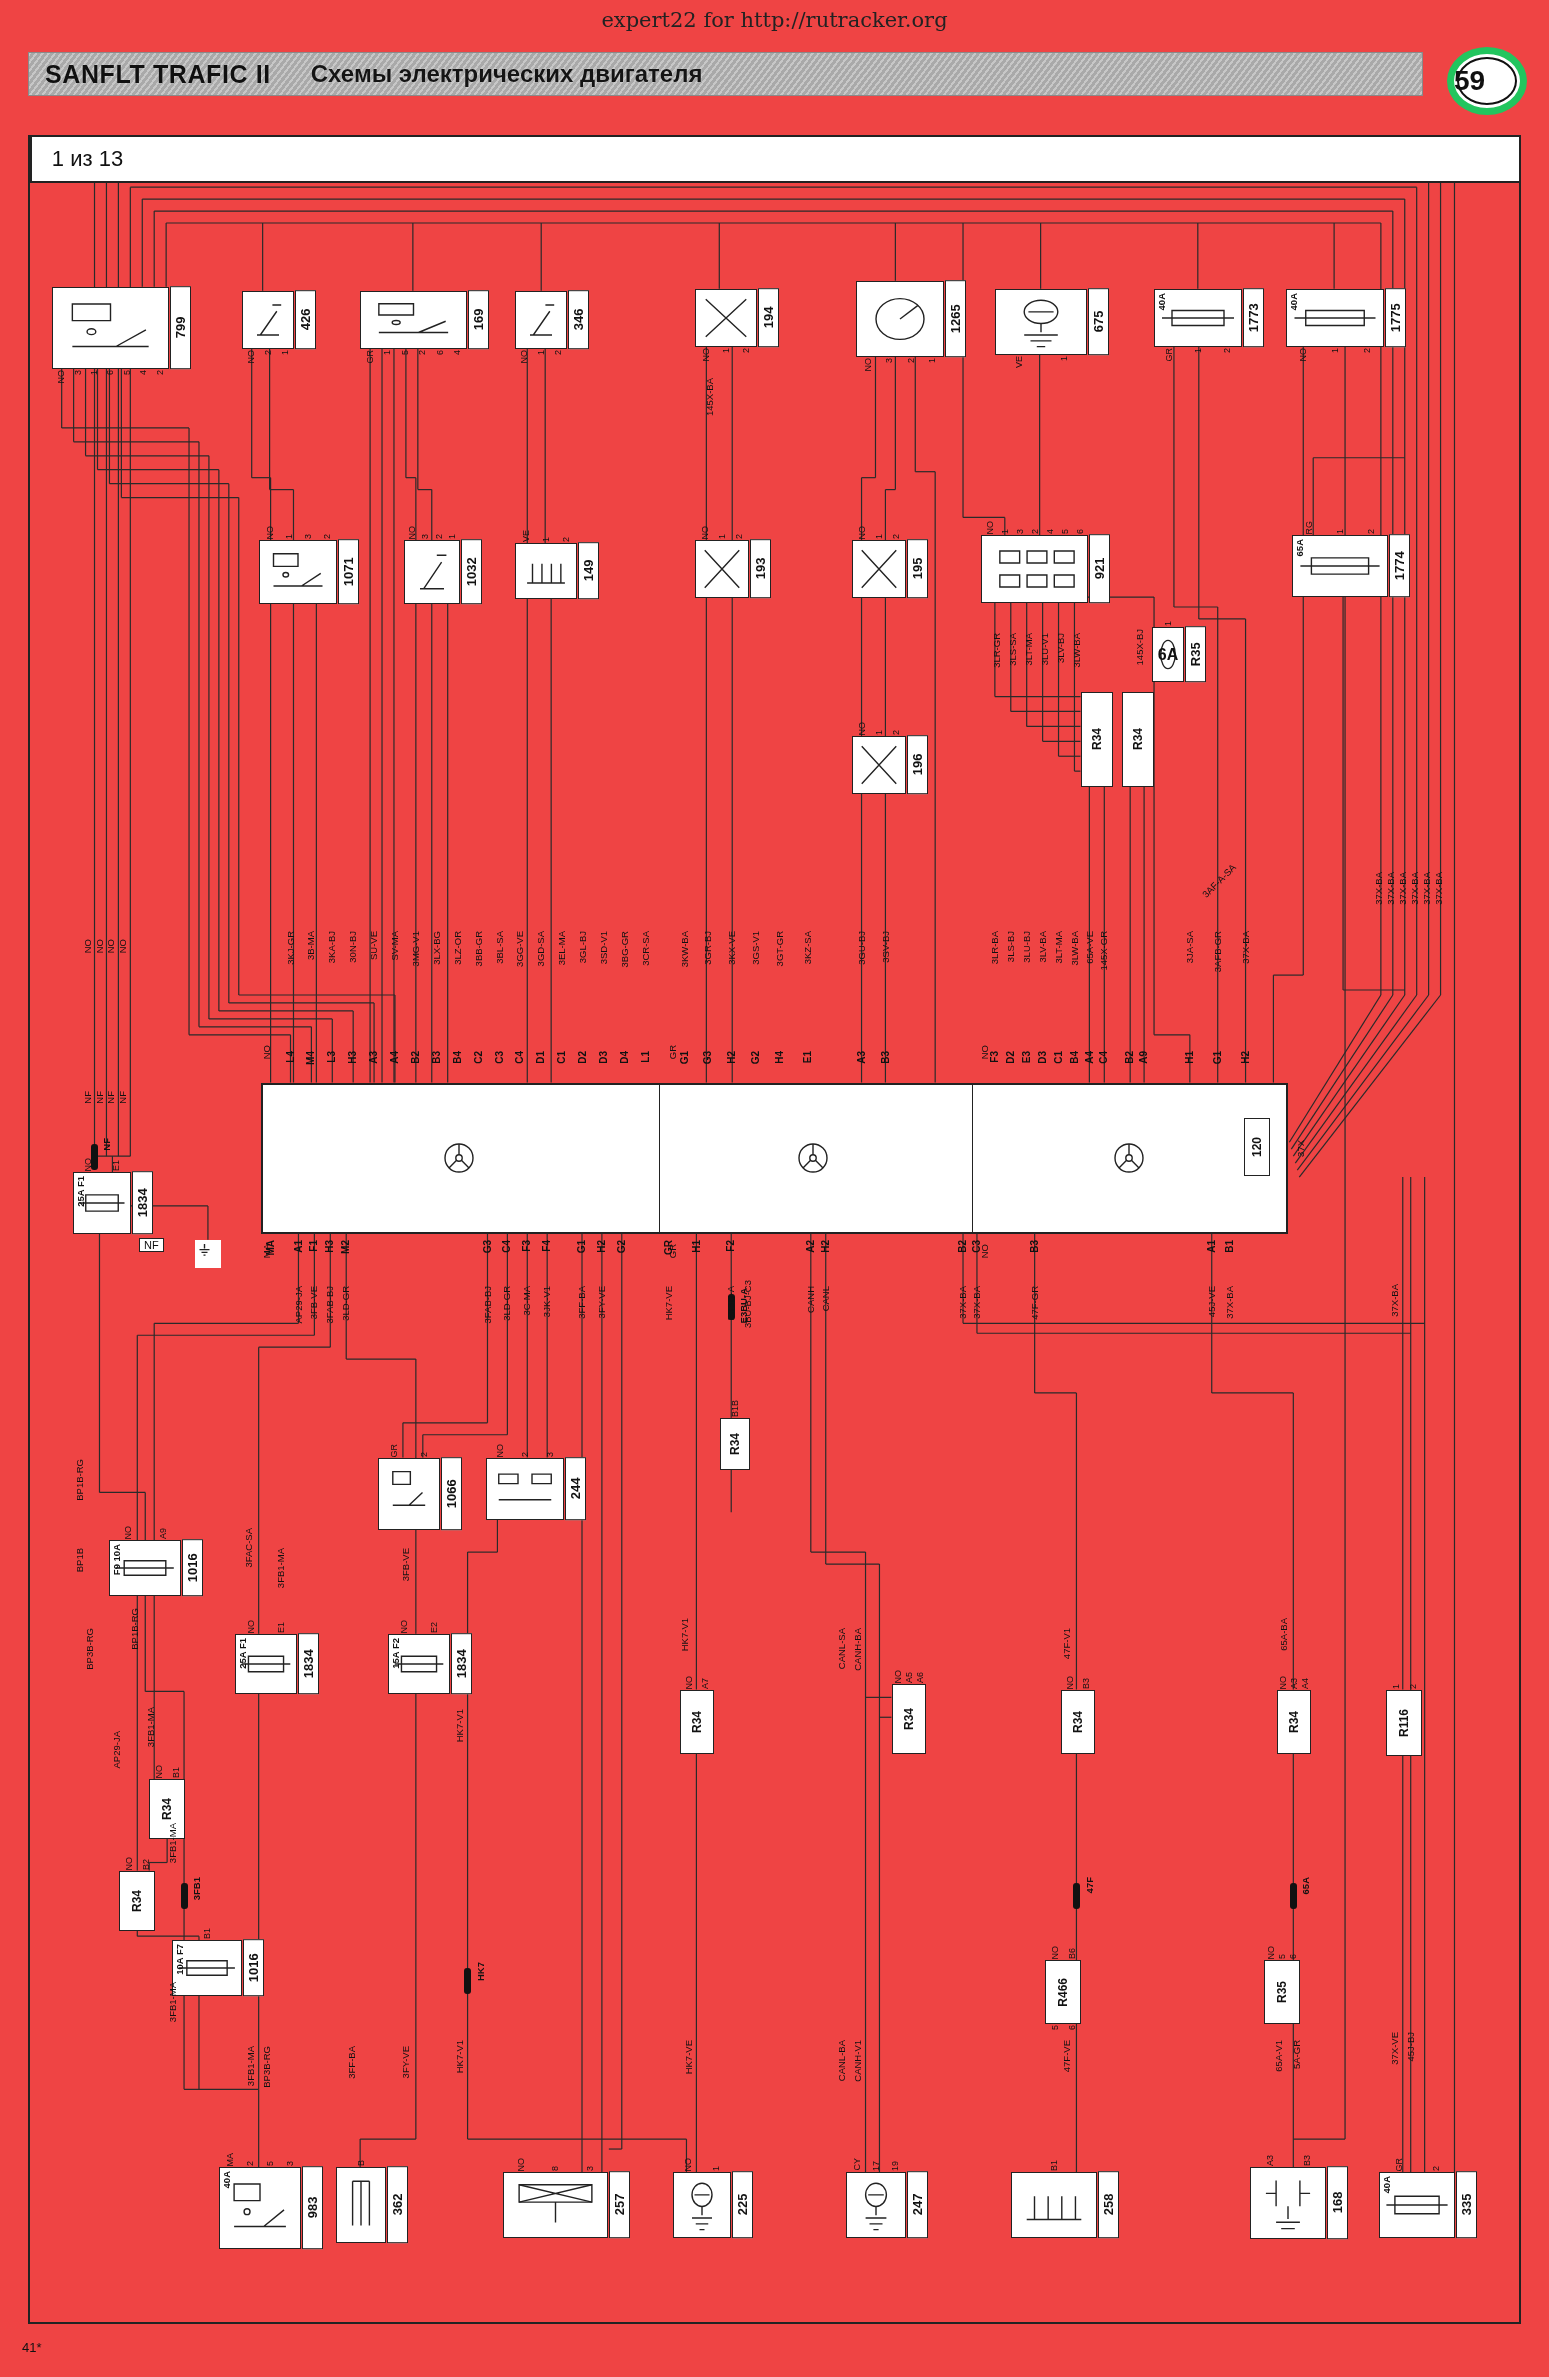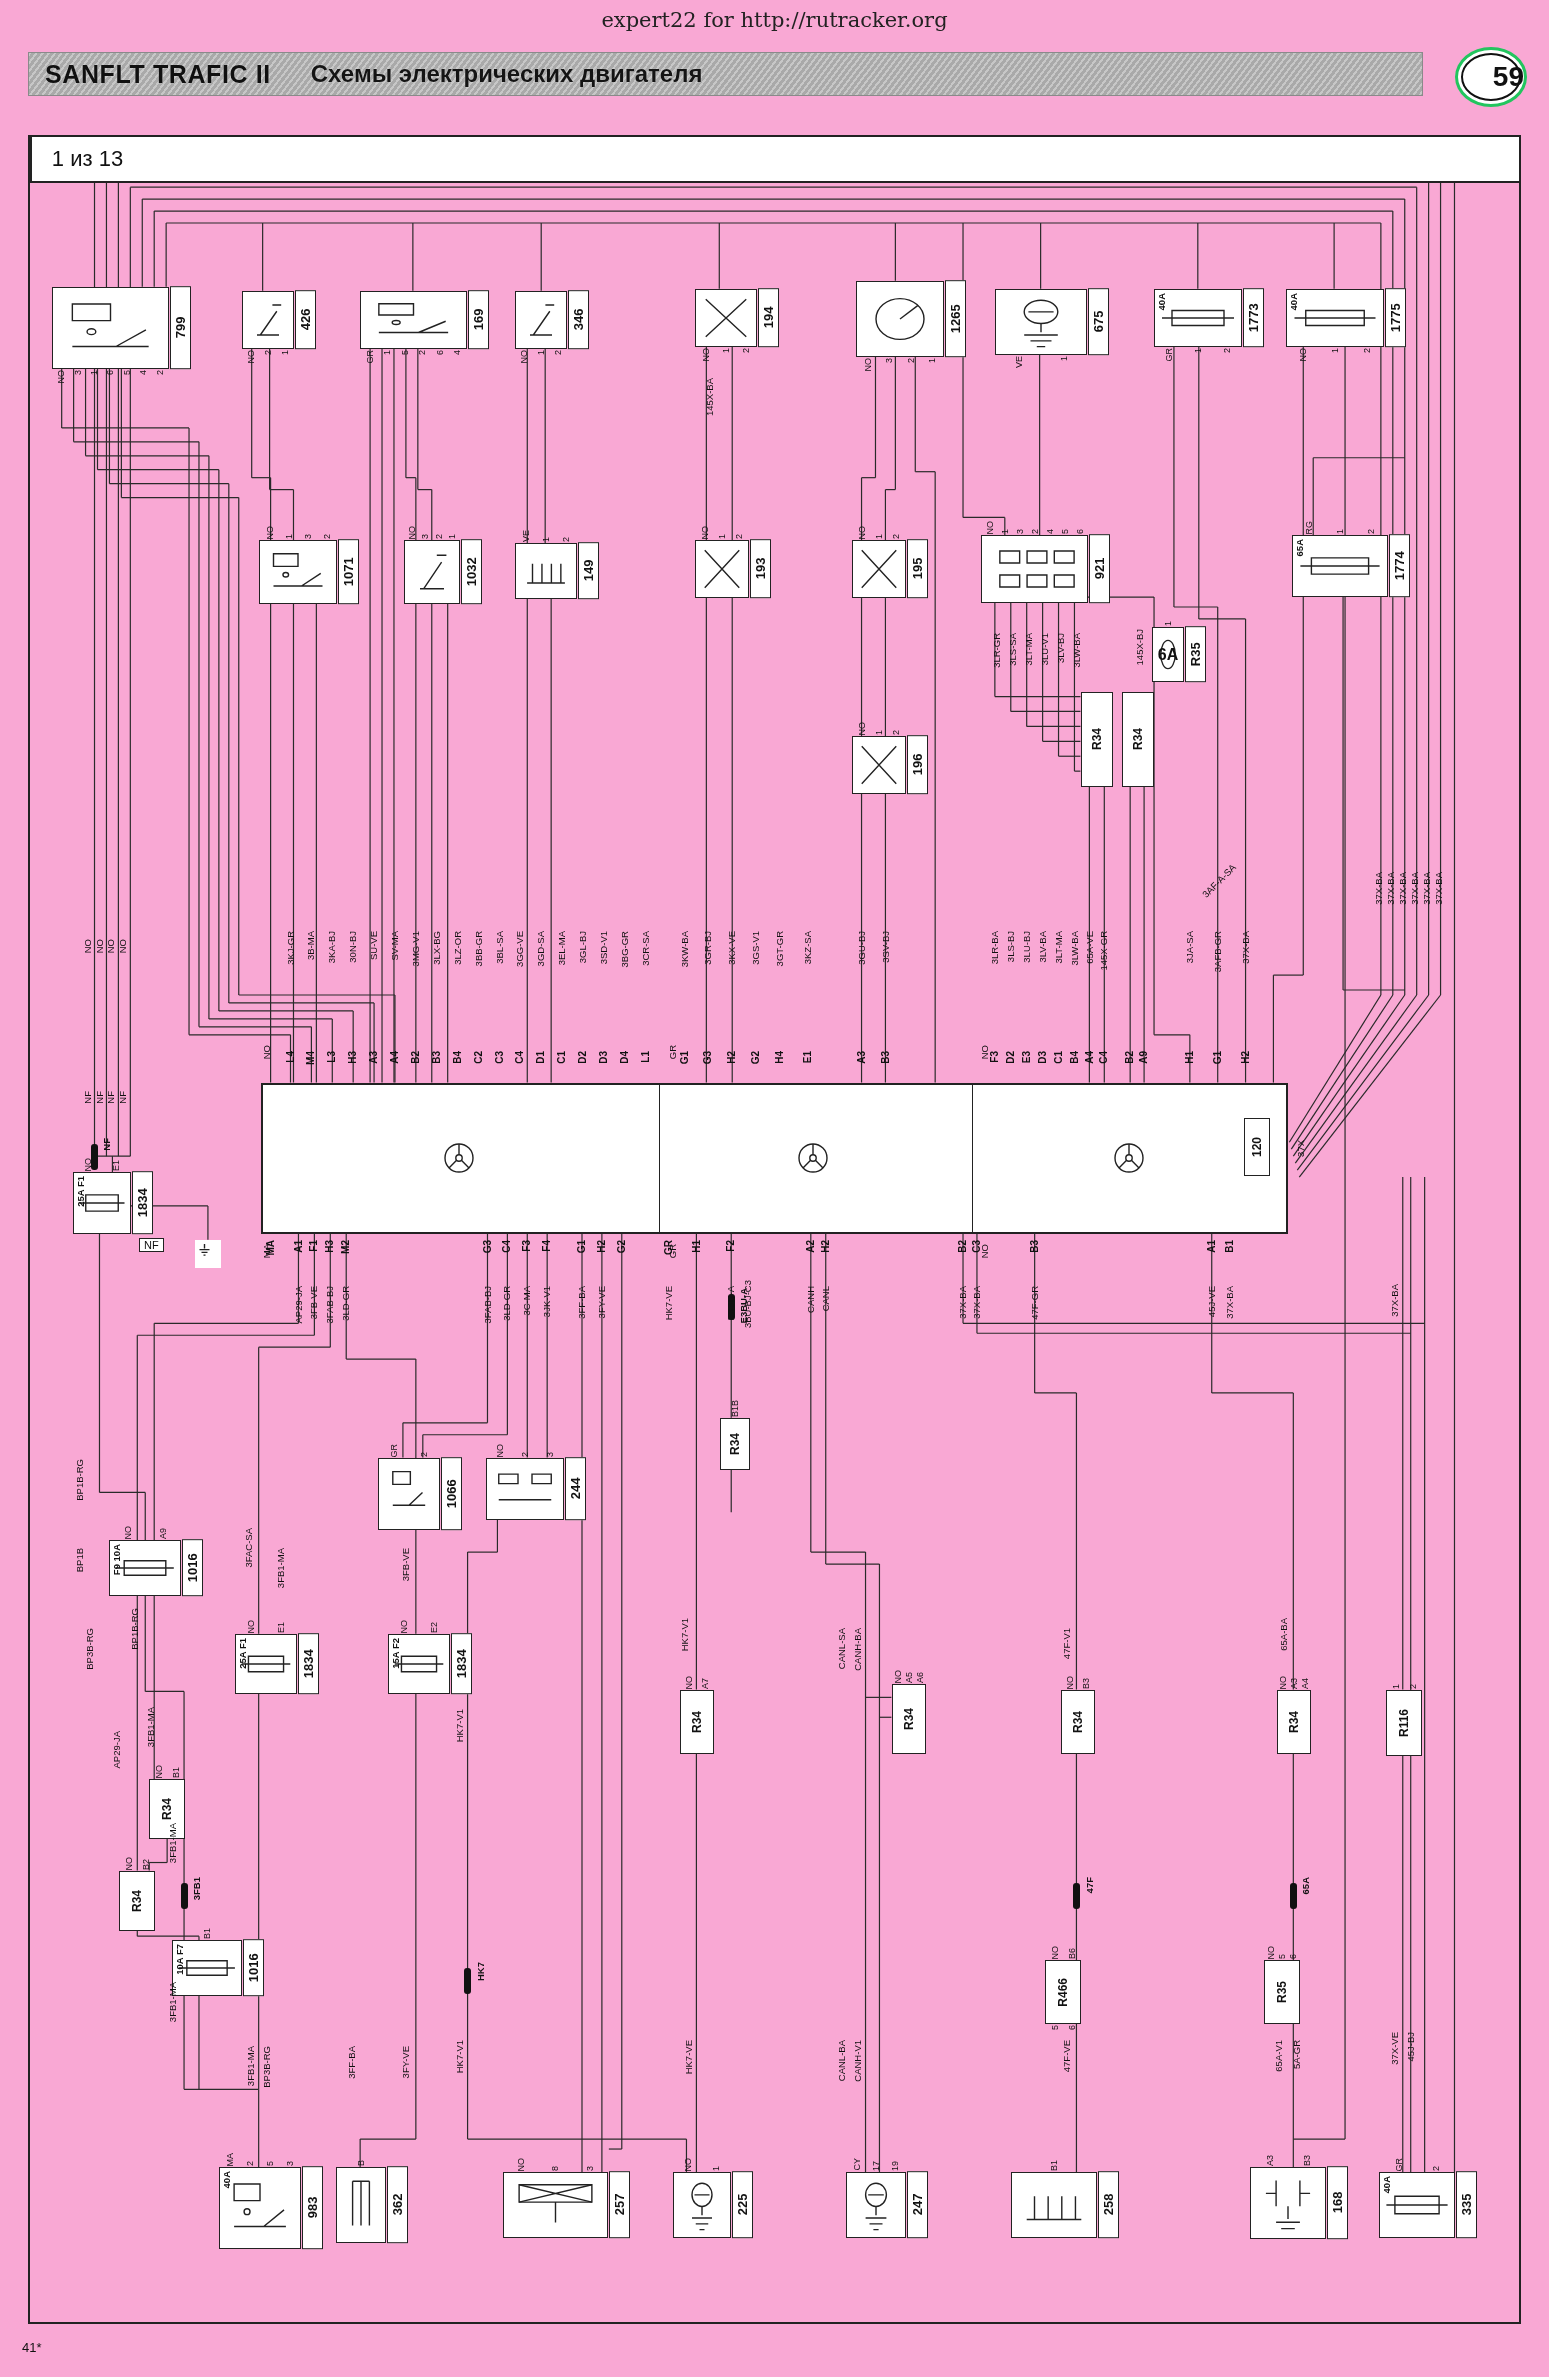--- a/index.html
+++ b/index.html
@@ -1,21 +1,21 @@
 <!DOCTYPE html>
 <html><head>
 <meta charset="utf-8">
 <style>
   html,body{margin:0;padding:0;background:#dcdcdc;}
-  #page{position:relative;width:1549px;height:2377px;background:#f9a8d4;font-family:"Liberation Sans",sans-serif;color:#111;overflow:hidden;}
+  #page{position:relative;width:1549px;height:2377px;background:#ef4444;font-family:"Liberation Sans",sans-serif;color:#111;overflow:hidden;}
   .watermark{position:absolute;top:8px;left:0;right:0;text-align:center;font-family:"DejaVu Serif",serif;font-size:21px;color:#222;}
   .header-bar{position:absolute;left:28px;top:52px;width:1395px;height:44px;box-sizing:border-box;border:1px solid #8a8a8a;background:repeating-linear-gradient(127deg,#c7c7c7 0 2px,#a9a9a9 2px 5px);display:flex;align-items:center;gap:40px;padding-left:16px;}
   .brand{font-size:25px;font-weight:bold;letter-spacing:0.6px;color:#101010;text-shadow:0 0 1px #eee;}
   .header-title{font-size:24px;font-weight:bold;color:#141414;text-shadow:0 0 1px #eee;}
-  .page-badge{position:absolute;right:22px;top:47px;width:66px;height:54px;border:3px solid #22c55e;border-radius:50%;display:flex;align-items:center;justify-content:flex-end;background:#fff;}
+  .page-badge{position:absolute;right:22px;top:47px;width:66px;height:54px;border:7px solid #22c55e;border-radius:50%;display:flex;align-items:center;justify-content:flex-start;background:#fff;}
   .page-badge::before{content:"";position:absolute;inset:3px;border:2px solid #111;border-radius:50%;}
   .page-badge span{font-size:28px;font-weight:bold;position:relative;}
   .frame{position:absolute;left:28px;top:135px;width:1493px;height:2189px;border:2.5px solid #222;box-sizing:border-box;}
   .title-row{position:absolute;left:28px;top:135px;width:1493px;height:48px;border:2.5px solid #222;box-sizing:border-box;display:flex;background:#fff;z-index:4;}
   .diagram-title{flex:1;display:flex;align-items:center;padding-left:12px;font-size:23px;white-space:nowrap;}
   .diagram-title b{margin-left:9px;}
   .sheet-no{width:111px;border-left:2.5px solid #222;display:flex;align-items:center;justify-content:center;font-size:22px;}
   .note-row{position:absolute;left:28px;top:2279px;width:1493px;height:46px;border-top:2px solid #222;box-sizing:border-box;display:flex;align-items:center;padding-left:12px;font-size:19.4px;background:#fff;z-index:4;white-space:nowrap;}
   .note-row b{margin-right:6px;}
   .corner-mark{position:absolute;left:22px;top:2340px;font-size:13px;}

